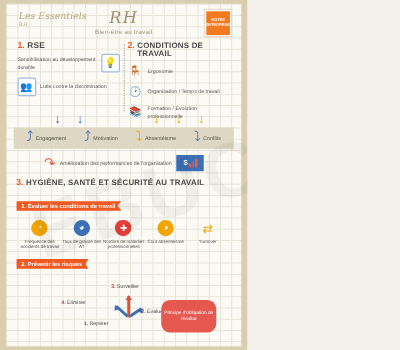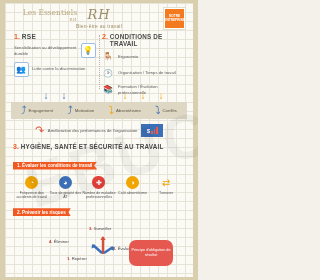--- a/index.html
+++ b/index.html
@@ -24,22 +24,22 @@
     position:absolute;left:18px;top:120px;
     font-size:62px;font-weight:bold;color:#000;opacity:.045;
     transform:rotate(-18deg);letter-spacing:4px;pointer-events:none;
     font-family:"Liberation Sans",sans-serif;
   }
 
   
   .hdr{position:relative;height:30px;}
   .hdr-left{
     position:absolute;left:10px;top:6px;width:62px;
-    font-family:"DejaVu Serif",serif;
-    font-size:7.5px;color:#b9a77e;line-height:1.1;text-align:right;
+    font-family:"DejaVu Serif",serif;font-style:italic;
+    font-size:7.5px;color:#b9a77e;line-height:1.1;text-align:left;
   }
   .hdr-left .sub{font-size:4px;letter-spacing:.5px;margin-top:1px;color:#b9a77e;}
   .hdr-mid{position:absolute;left:0;right:0;top:4px;text-align:center;}
   .hdr-mid .big{
     font-family:"DejaVu Serif",serif;font-size:13px;color:#9e8e6a;
     letter-spacing:1px;font-style:italic;
   }
   .hdr-mid .small{font-size:5px;color:#a08f6b;margin-top:1px;letter-spacing:.2px;}
   .logo{
     position:absolute;right:8px;top:5px;width:19px;height:19px;

